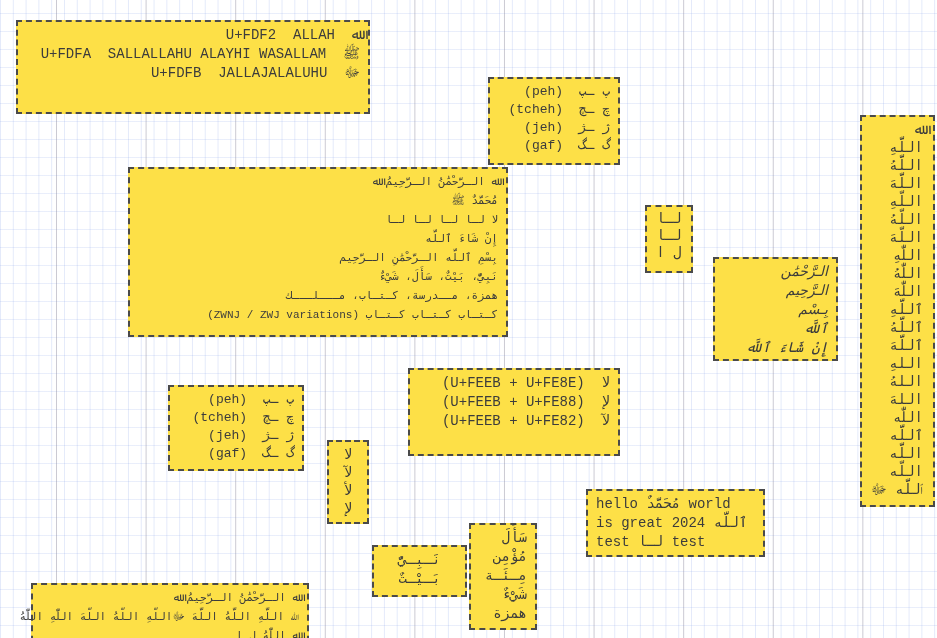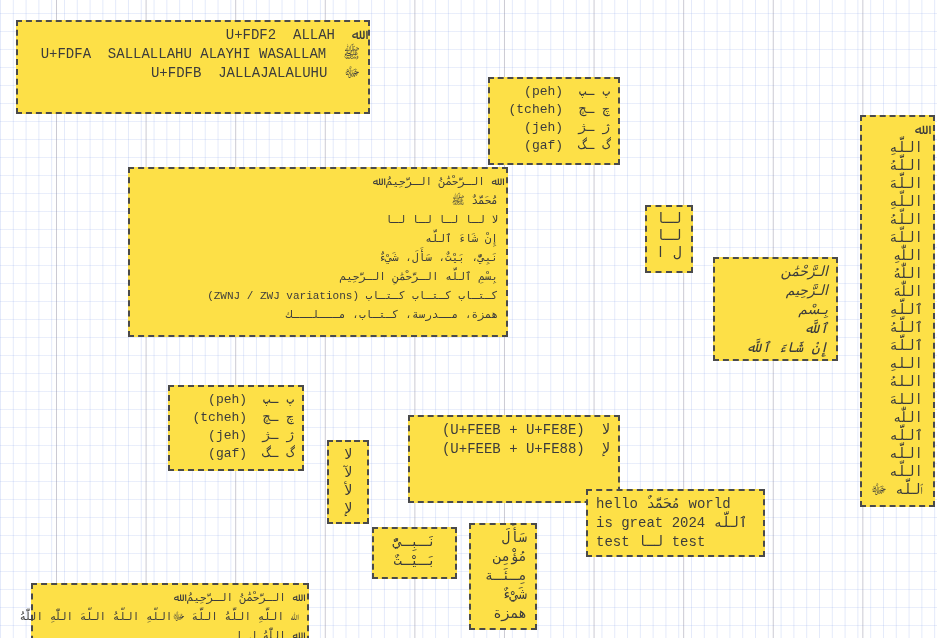--- a/index.html
+++ b/index.html
@@ -45,24 +45,24 @@
   <div class="ln r">(tcheh)  چ ـچ</div>
   <div class="ln r">(jeh)  ژ ـژ</div>
   <div class="ln r">(gaf)  گ ـگ</div>
 </div>
 
 <div class="box" style="left:128px; top:167px; width:380px; height:170px;">
   <div class="ln arab" dir="rtl">ﷲ الـرَّحْمَٰنُ الـرَّحِيمُ ﷲ</div>
   <div class="ln arab" dir="rtl">مُحَمَّدٌ ﷺ</div>
   <div class="ln arab" dir="rtl">لا لـا لـا لـا لـا</div>
   <div class="ln arab" dir="rtl">إِنْ شَاءَ ٱللَّه</div>
+  <div class="ln arab" dir="rtl">بِسْمِ ٱللَّه الـرَّحْمَٰنِ الـرَّحِيم</div>
   <div class="ln arab" dir="rtl">نَبِيٌّ، بَيْتٌ، سَأَلَ، شَيْءٌ</div>
-  <div class="ln arab" dir="rtl">بِسْمِ ٱللَّه الـرَّحْمَٰنِ الـرَّحِيم</div>
+  <div class="ln arab" dir="rtl">همزة، مــدرسة، كـتـاب، مـــلـــك</div>
   <div class="ln arab" dir="rtl">كـتـاب كـتـاب كـتـاب (ZWNJ / ZWJ variations)</div>
-  <div class="ln arab" dir="rtl">همزة، مــدرسة، كـتـاب، مـــلـــك</div>
 </div>
 
 <div class="box lh17" style="left:645px; top:205px; width:48px; height:68px; padding:4px 6px;">
   <div class="ln c" dir="rtl">لـا</div>
   <div class="ln c" dir="rtl">لـا</div>
   <div class="ln c" dir="rtl">ل ا</div>
 </div>
 
 <div class="box" style="left:713px; top:257px; width:125px; height:104px;font-style:italic;">
   <div class="ln" dir="rtl">الـرَّحْمَٰن</div>
@@ -89,40 +89,41 @@
   <div class="ln" dir="rtl">اللهِ</div>
   <div class="ln" dir="rtl">اللهُ</div>
   <div class="ln" dir="rtl">اللهَ</div>
   <div class="ln" dir="rtl">اللّٰه</div>
   <div class="ln" dir="rtl">ٱللَّه</div>
   <div class="ln" dir="rtl">اللَّه</div>
   <div class="ln" dir="rtl">اللّه</div>
   <div class="ln" dir="rtl">ٱللَّه ﷻ</div>
 </div>
 
-<div class="box" style="left:408px; top:368px; width:212px; height:88px;margin-top:47px;">
+<div class="box" style="left:408px; top:368px; width:212px; height:88px;">
   <div class="ln r">(U+FEEB + U+FE8E)  ﻻ</div>
   <div class="ln r">(U+FEEB + U+FE88)  ﻹ</div>
+  <div class="ln r">(U+FEEB + U+FE82)  ﻵ</div>
 </div>
 
 <div class="box lh18" style="left:168px; top:385px; width:136px; height:86px; font-size:13px;">
   <div class="ln r">(peh)  پ ـپ</div>
   <div class="ln r">(tcheh)  چ ـچ</div>
   <div class="ln r">(jeh)  ژ ـژ</div>
   <div class="ln r">(gaf)  گ ـگ</div>
 </div>
 
 <div class="box lh18" style="left:327px; top:440px; width:42px; height:84px; padding:4px 6px;">
   <div class="ln c" dir="rtl">لا</div>
   <div class="ln c" dir="rtl">لآ</div>
   <div class="ln c" dir="rtl">لأ</div>
   <div class="ln c" dir="rtl">لإ</div>
 </div>
 
-<div class="box" style="left:372px; top:527px; width:85px; height:52px;">
+<div class="box" style="left:372px; top:545px; width:95px; height:52px;">
   <div class="ln c" dir="rtl">نَـبِـيٌّ</div>
   <div class="ln c" dir="rtl">بَـيْـتٌ</div>
 </div>
 
 <div class="box" style="left:469px; top:523px; width:68px; height:107px;">
   <div class="ln" dir="rtl">سَأَلَ</div>
   <div class="ln" dir="rtl">مُؤْمِن</div>
   <div class="ln" dir="rtl">مِـئَـة</div>
   <div class="ln" dir="rtl">شَيْءٌ</div>
   <div class="ln" dir="rtl">همزة</div>

